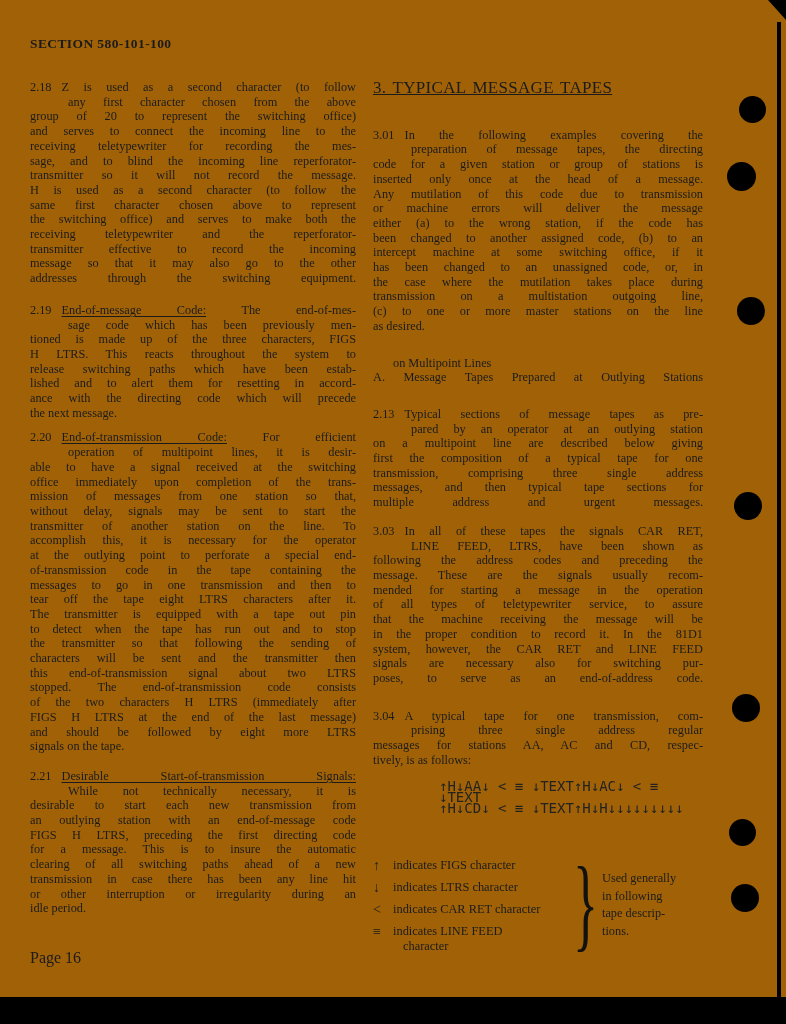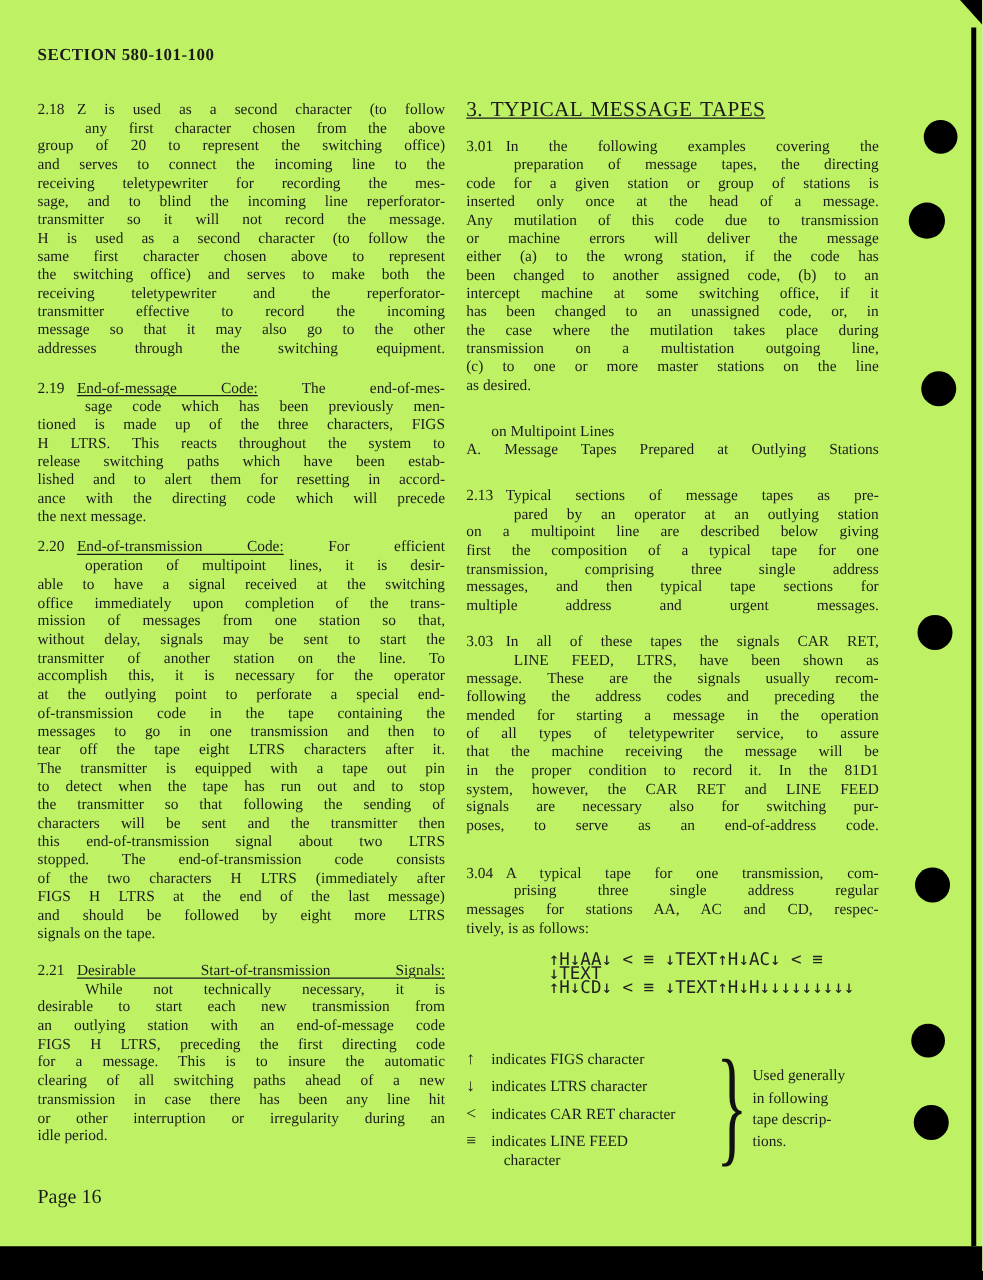--- a/index.html
+++ b/index.html
@@ -1,18 +1,18 @@
 <!DOCTYPE html>
 <html><head>
 <meta charset="utf-8">
 <style>
   html,body{margin:0;padding:0;background:#e8e6e0;}
   .page{
     position:relative;width:786px;height:1024px;margin:0 auto;
-    background:#bef264;overflow:hidden;
+    background:#a16207;overflow:hidden;
     font-family:"Liberation Serif",serif;color:#1b1b1b;
   }
   .hdr{position:absolute;left:30px;top:36px;font-weight:bold;font-size:13.5px;letter-spacing:.4px;}
   .col{position:absolute;font-size:12.3px;line-height:14.7px;}
   .col-left{left:30px;top:80px;width:326px;}
   .col-right{left:373px;top:81px;width:330px;}
   .sec-heading{font-size:17px;letter-spacing:.3px;word-spacing:2px;text-decoration:underline;}
   .ln{text-align:justify;text-align-last:justify;}
   .ln.last{text-align-last:left;}
   .pnum{margin-right:10px;}
@@ -99,21 +99,21 @@
         <div class="ln">for a message.  This is to insure the automatic</div>
         <div class="ln">clearing of all switching paths ahead of a new</div>
         <div class="ln">transmission in case there has been any line hit</div>
         <div class="ln">or other interruption or irregularity during an</div>
         <div class="ln last">idle period.</div>
       </div>
   </div>
 
   <div class="col col-right">
     <div class="sec-heading">3.  TYPICAL MESSAGE TAPES</div>
-    <div class="para" style="margin-top:14px">
+    <div class="para" style="margin-top:32px">
         <div class="ln"><span class="pnum">3.01</span>In the following examples covering the</div>
         <div class="ln" style="padding-left: 38px;">preparation of message tapes, the directing</div>
         <div class="ln">code for a given station or group of stations is</div>
         <div class="ln">inserted only once at the head of a message.</div>
         <div class="ln">Any mutilation of this code due to transmission</div>
         <div class="ln">or machine errors will deliver the message</div>
         <div class="ln">either (a) to the wrong station, if the code has</div>
         <div class="ln">been changed to another assigned code, (b) to an</div>
         <div class="ln">intercept machine at some switching office, if it</div>
         <div class="ln">has been changed to an unassigned code, or, in</div>
@@ -131,22 +131,22 @@
         <div class="ln" style="padding-left: 38px;">pared by an operator at an outlying station</div>
         <div class="ln">on a multipoint line are described below giving</div>
         <div class="ln">first the composition of a typical tape for one</div>
         <div class="ln">transmission, comprising three single address</div>
         <div class="ln">messages, and then typical tape sections for</div>
         <div class="ln">multiple address and urgent messages.</div>
       </div>
     <div class="para" style="margin-top:14px">
         <div class="ln"><span class="pnum">3.03</span>In all of these tapes the signals CAR RET,</div>
         <div class="ln" style="padding-left: 38px;">LINE FEED, LTRS, have been shown as</div>
+        <div class="ln">following the address codes and preceding the</div>
         <div class="ln">message.  These are the signals usually recom-</div>
-        <div class="ln">following the address codes and preceding the</div>
         <div class="ln">mended for starting a message in the operation</div>
         <div class="ln">of all types of teletypewriter service, to assure</div>
         <div class="ln">that the machine receiving the message will be</div>
         <div class="ln">in the proper condition to record it.  In the 81D1</div>
         <div class="ln">system, however, the CAR RET and LINE FEED</div>
         <div class="ln">signals are necessary also for switching pur-</div>
         <div class="ln">poses, to serve as an end-of-address code.</div>
       </div>
     <div class="para" style="margin-top:23px">
         <div class="ln"><span class="pnum">3.04</span>A typical tape for one transmission, com-</div>

